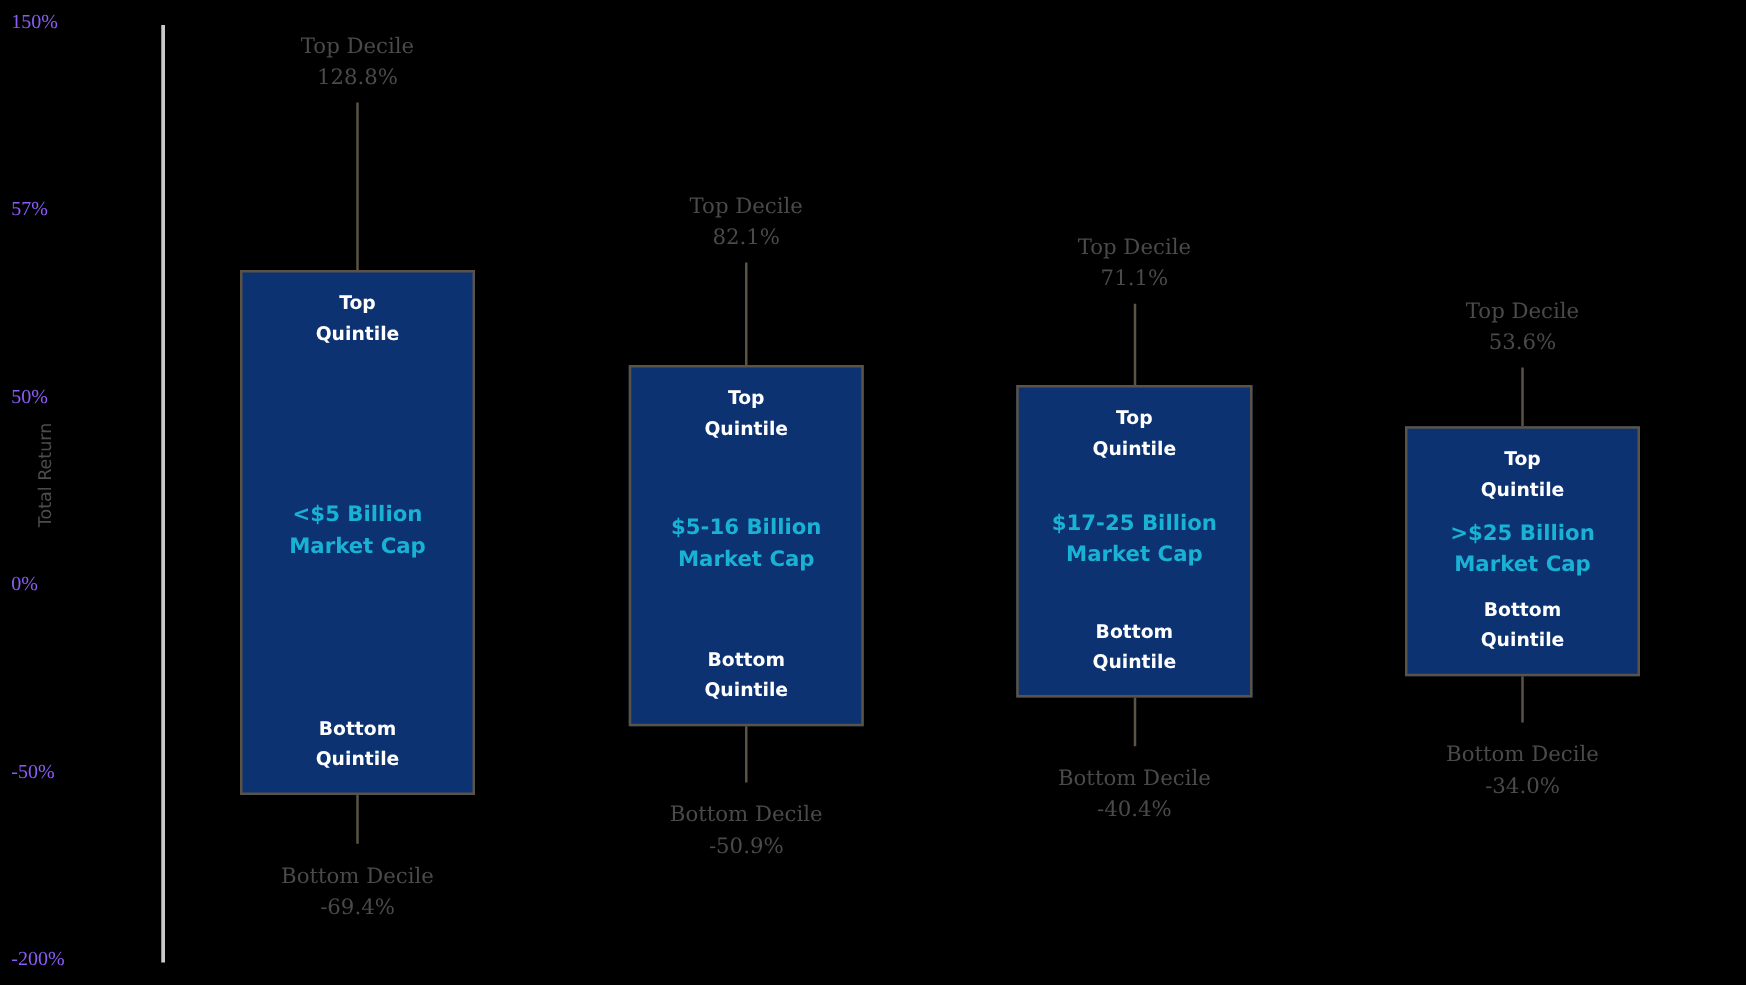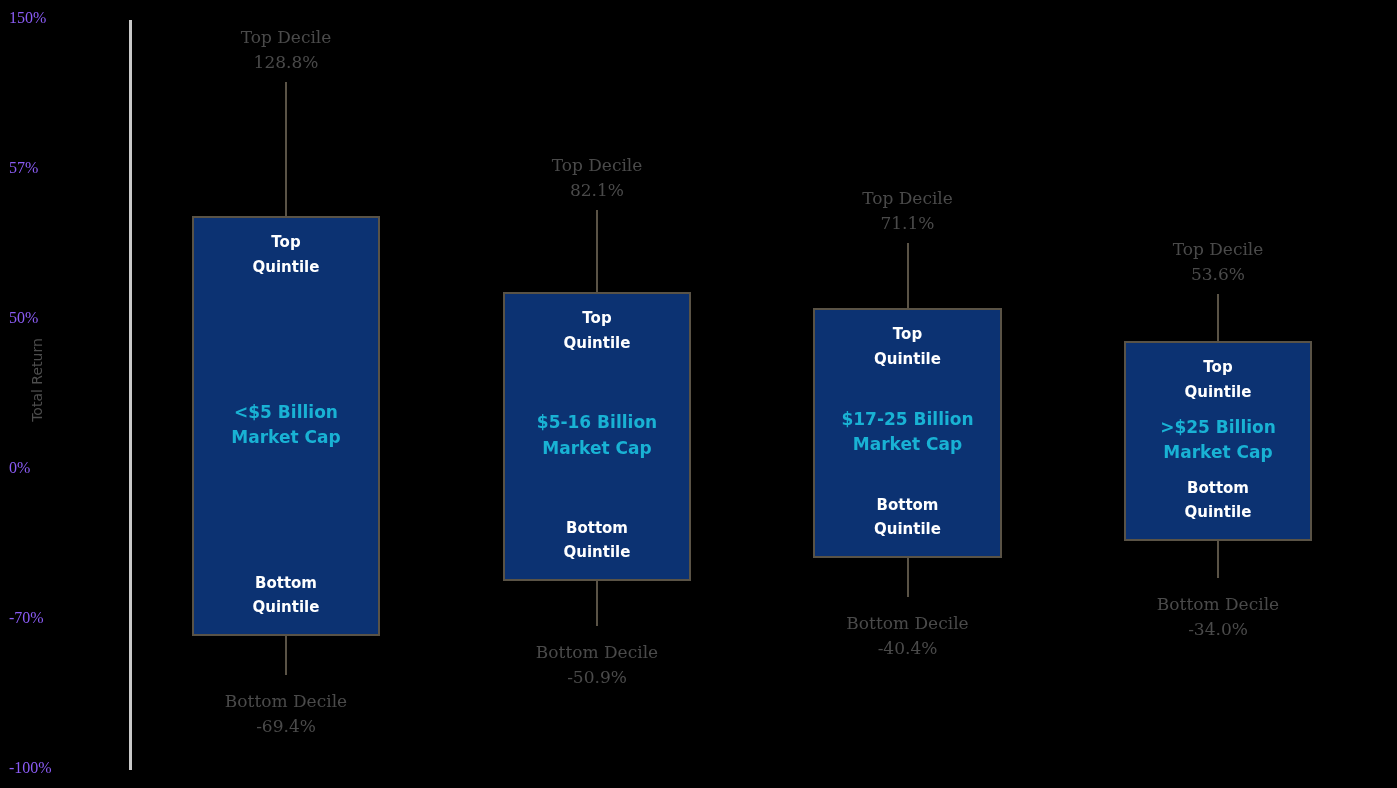--- a/index.html
+++ b/index.html
@@ -140,22 +140,22 @@
 
   <div class="y-axis-line"></div>
 
   <div class="y-axis-title">Total Return</div>
 
   <div class="y-ticks-wrap" id="y-ticks">
       <div class="y-tick-label" style="top: 9px;">150%</div>
       <div class="y-tick-label" style="top: 159px;">57%</div>
       <div class="y-tick-label" style="top: 309px;">50%</div>
       <div class="y-tick-label" style="top: 459px;">0%</div>
-      <div class="y-tick-label" style="top: 609px;">-70%</div>
-      <div class="y-tick-label" style="top: 759px;">-100%</div>
+      <div class="y-tick-label" style="top: 609px;">-50%</div>
+      <div class="y-tick-label" style="top: 759px;">-200%</div>
     </div>
 
   <div id="boxes-layer">
       <div class="bp-group" style="left: 192px; width: 188px;">
         <div class="whisker" style="top: 82px; height: 134px;"></div>
         <div class="decile-label" style="top: 25px;">Top Decile
 128.8%</div>
         <div class="bp-box" style="top: 216px; height: 420px;">
           <div class="quintile-label">Top
 Quintile</div>

